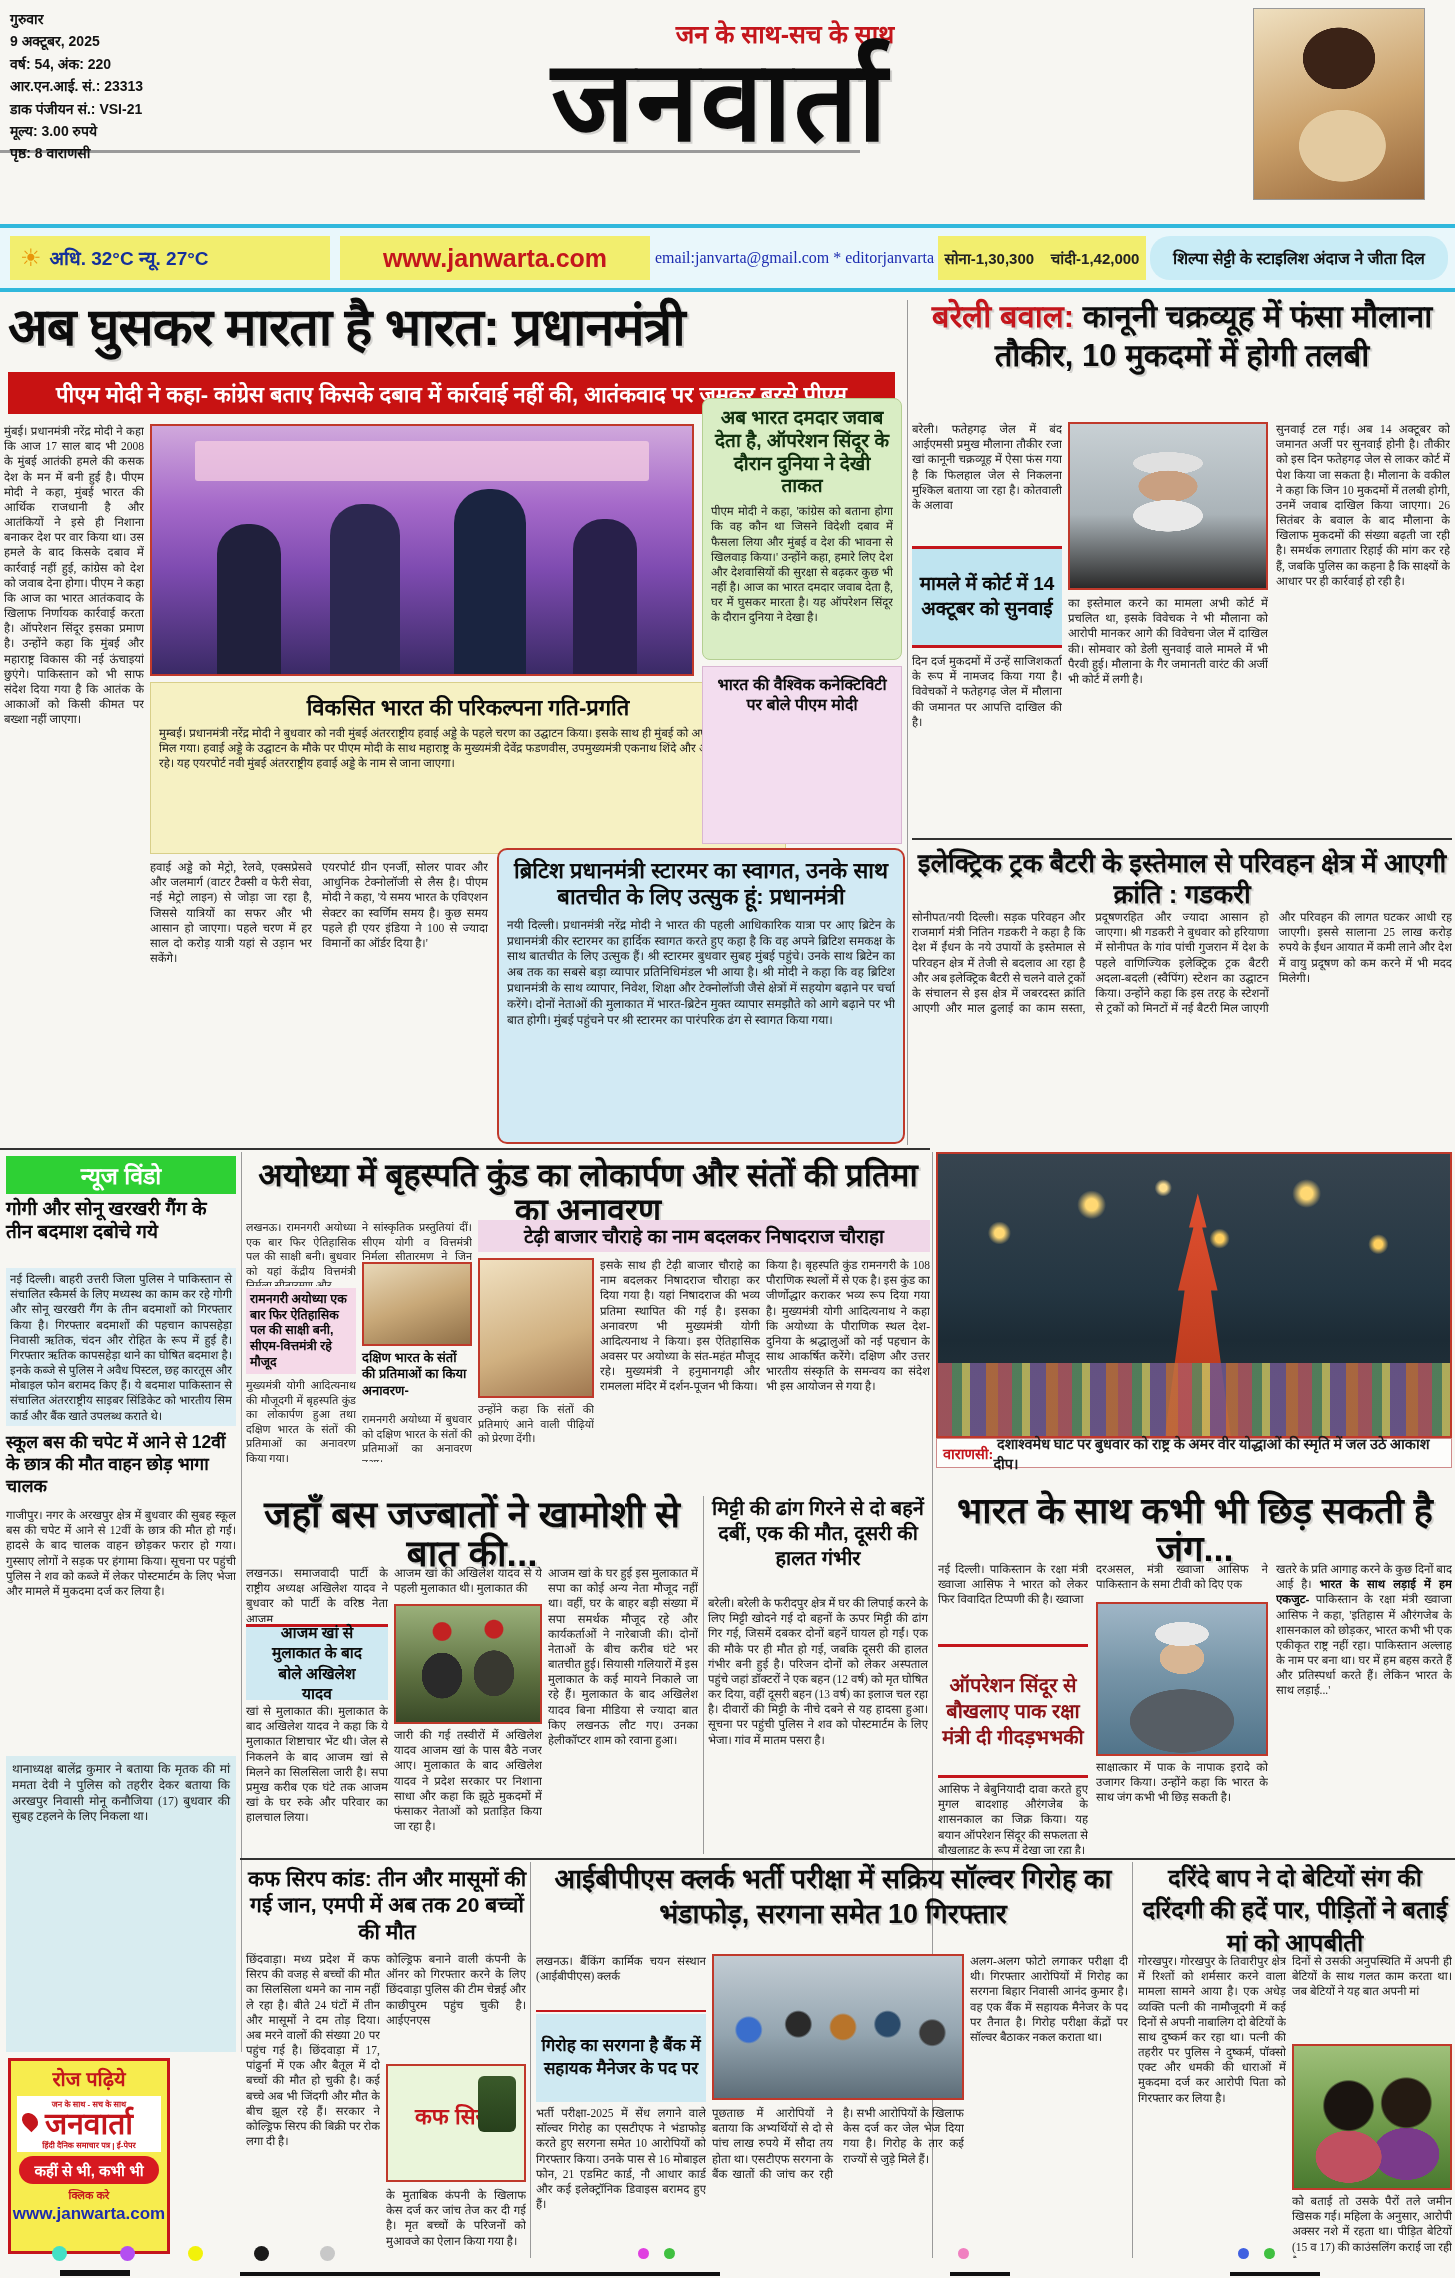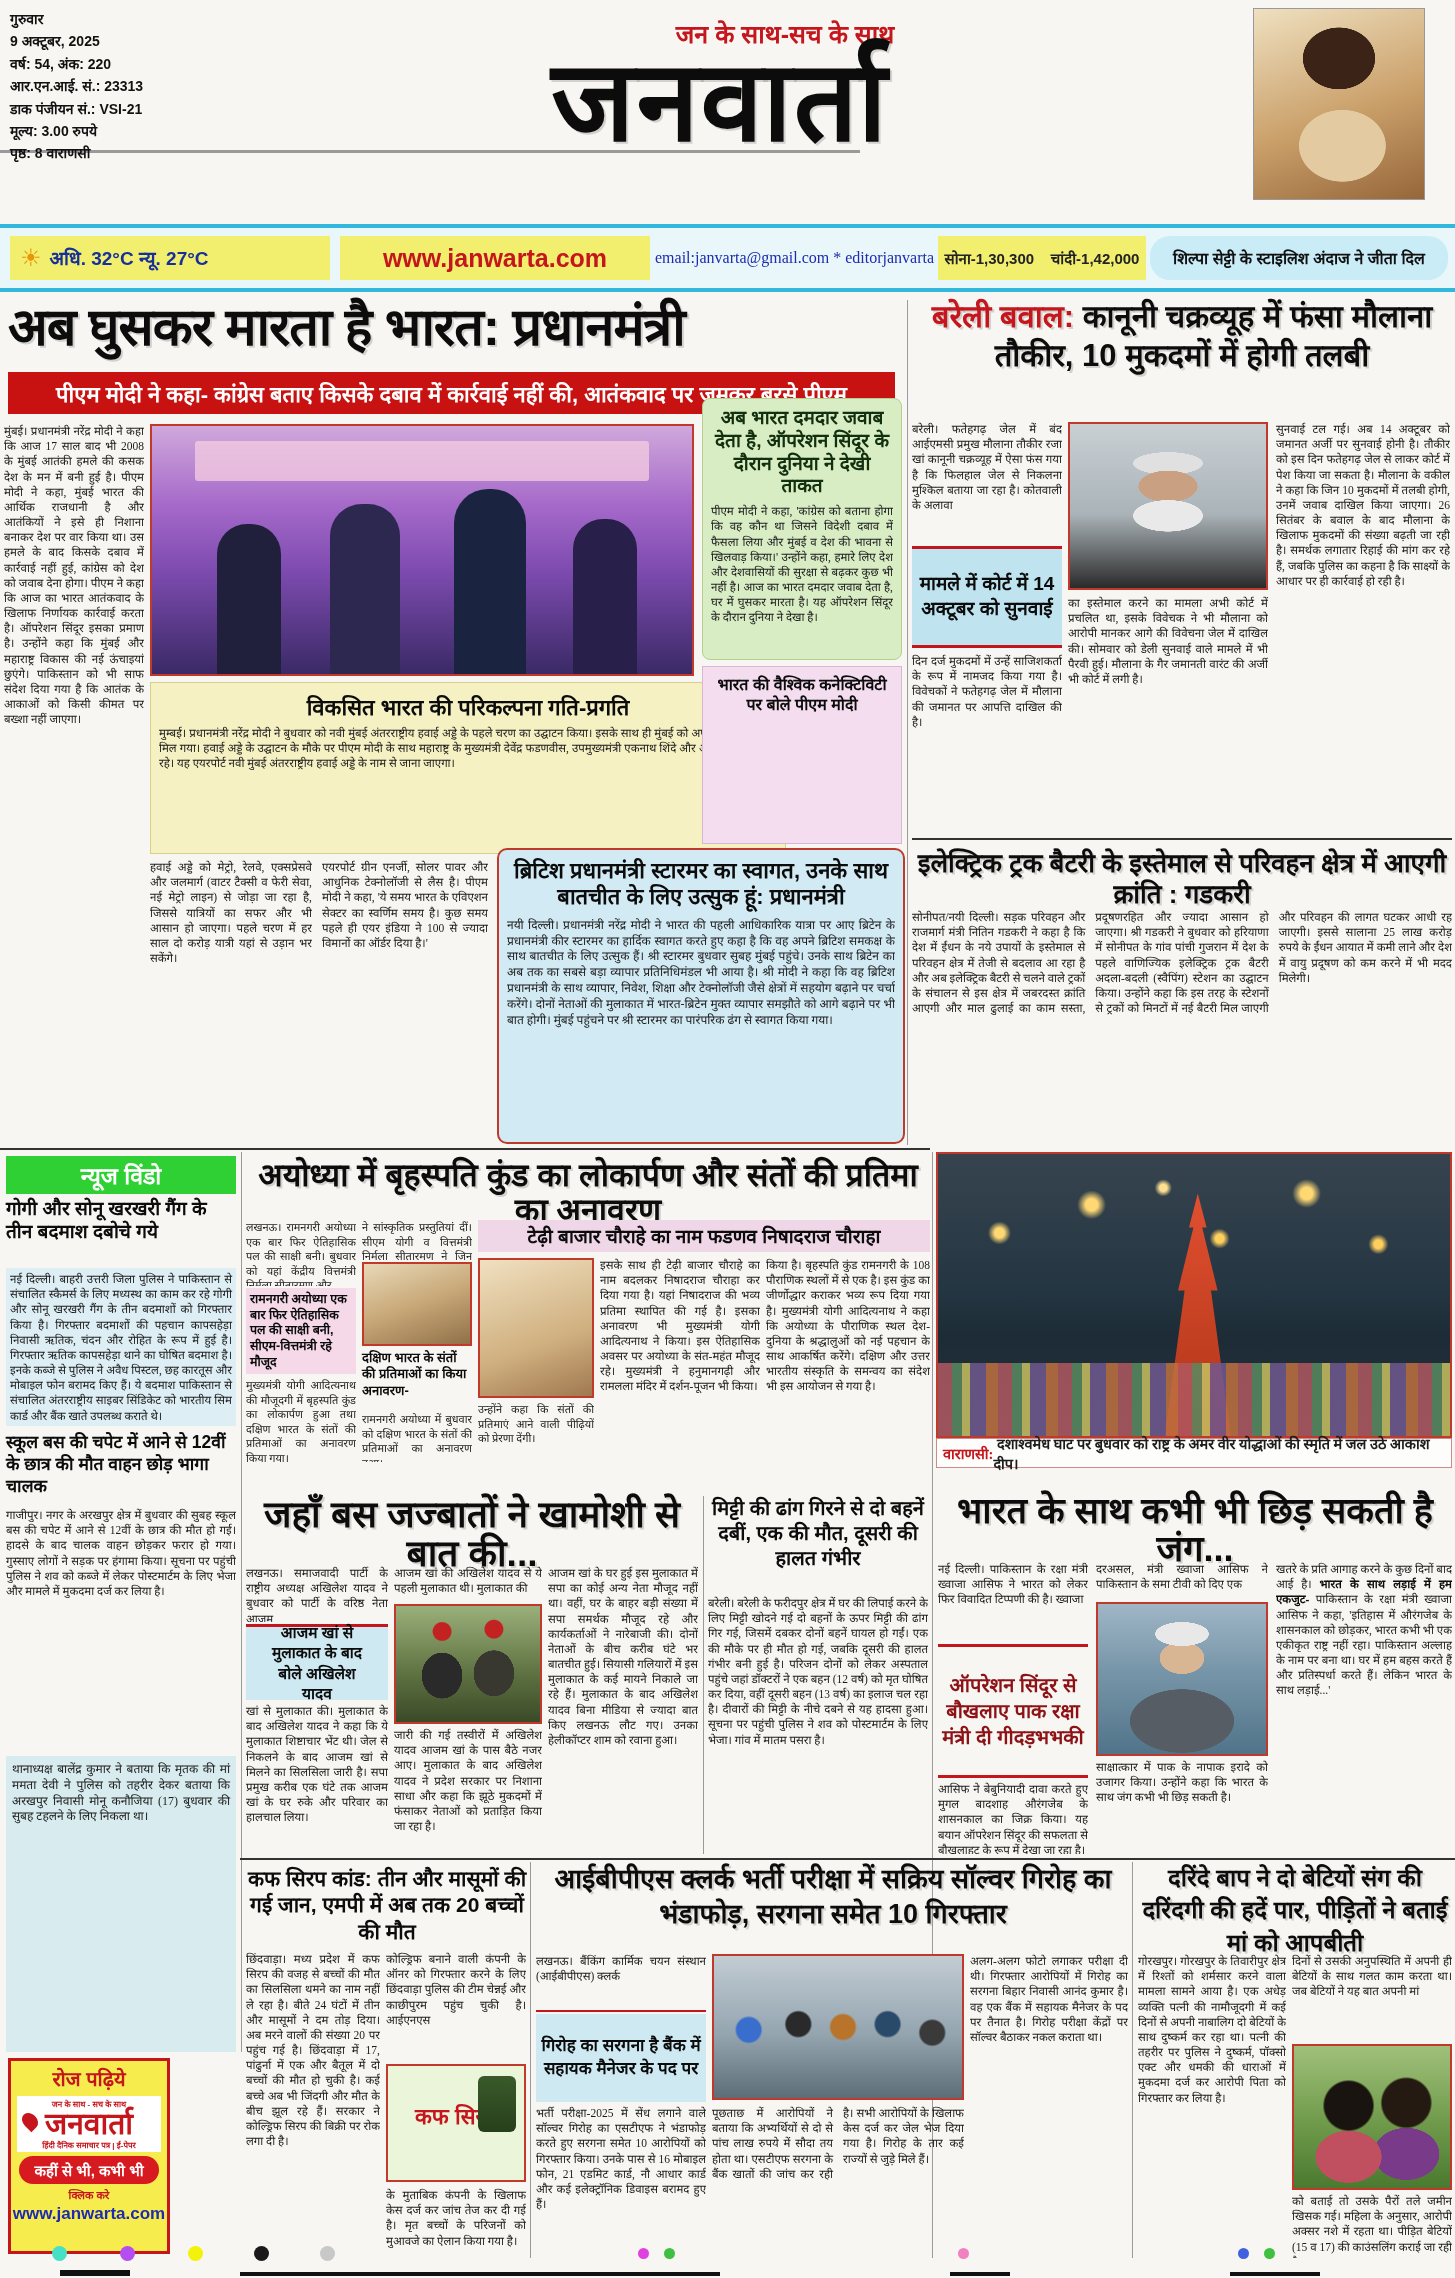--- a/index.html
+++ b/index.html
@@ -131,21 +131,21 @@
 
 <div class="abs bt" style="left:246px;top:1220px;width:110px;height:66px;overflow:hidden;font-size:11px;">लखनऊ। रामनगरी अयोध्या एक बार फिर ऐतिहासिक पल की साक्षी बनी। बुधवार को यहां केंद्रीय वित्तमंत्री निर्मला सीतारमण और</div>
 <div class="abs hd" style="left:246px;top:1288px;width:110px;height:86px;background:#f5d9e8;font-size:12.5px;line-height:1.25;box-sizing:border-box;padding:4px;">रामनगरी अयोध्या एक बार फिर ऐतिहासिक पल की साक्षी बनी, सीएम-वित्तमंत्री रहे मौजूद</div>
 <div class="abs bt" style="left:246px;top:1378px;width:110px;height:84px;overflow:hidden;font-size:11px;">मुख्यमंत्री योगी आदित्यनाथ की मौजूदगी में बृहस्पति कुंड का लोकार्पण हुआ तथा दक्षिण भारत के संतों की प्रतिमाओं का अनावरण किया गया।</div>
 
 <div class="abs bt" style="left:362px;top:1220px;width:110px;height:40px;overflow:hidden;font-size:11px;">ने सांस्कृतिक प्रस्तुतियां दीं। सीएम योगी व वित्तमंत्री निर्मला सीतारमण ने जिन प्रतिमाओं का अनावरण किया</div>
 <div class="abs photo" style="left:362px;top:1262px;width:110px;height:84px;background:linear-gradient(160deg,#e8d8b8,#c8a878 50%,#907048);"></div>
 <div class="abs hd" style="left:362px;top:1350px;width:110px;font-size:13px;line-height:1.25;">दक्षिण भारत के संतों की प्रतिमाओं का किया अनावरण-</div>
 <div class="abs bt" style="left:362px;top:1412px;width:110px;height:50px;overflow:hidden;font-size:11px;">रामनगरी अयोध्या में बुधवार को दक्षिण भारत के संतों की प्रतिमाओं का अनावरण हुआ।</div>
 
-<div class="abs hd center" style="left:478px;top:1220px;width:452px;height:32px;background:#f0d7e8;font-size:19px;display:flex;align-items:center;justify-content:center;">टेढ़ी बाजार चौराहे का नाम फडणव निषादराज चौराहा</div>
+<div class="abs hd center" style="left:478px;top:1220px;width:452px;height:32px;background:#f0d7e8;font-size:19px;display:flex;align-items:center;justify-content:center;">टेढ़ी बाजार चौराहे का नाम बदलकर निषादराज चौराहा</div>
 <div class="abs photo" style="left:478px;top:1258px;width:116px;height:140px;background:linear-gradient(160deg,#f0e0c0,#d0b080 60%,#a07850);"></div>
 <div class="abs bt" style="left:478px;top:1402px;width:116px;height:60px;overflow:hidden;font-size:11px;">उन्होंने कहा कि संतों की प्रतिमाएं आने वाली पीढ़ियों को प्रेरणा देंगी।</div>
 <div class="abs bt" style="left:600px;top:1258px;width:160px;height:204px;overflow:hidden;">इसके साथ ही टेढ़ी बाजार चौराहे का नाम बदलकर निषादराज चौराहा कर दिया गया है। यहां निषादराज की भव्य प्रतिमा स्थापित की गई है। इसका अनावरण भी मुख्यमंत्री योगी आदित्यनाथ ने किया। इस ऐतिहासिक अवसर पर अयोध्या के संत-महंत मौजूद रहे। मुख्यमंत्री ने हनुमानगढ़ी और रामलला मंदिर में दर्शन-पूजन भी किया।</div>
 <div class="abs bt" style="left:766px;top:1258px;width:164px;height:204px;overflow:hidden;">किया है। बृहस्पति कुंड रामनगरी के 108 पौराणिक स्थलों में से एक है। इस कुंड का जीर्णोद्धार कराकर भव्य रूप दिया गया है। मुख्यमंत्री योगी आदित्यनाथ ने कहा कि अयोध्या के पौराणिक स्थल देश-दुनिया के श्रद्धालुओं को नई पहचान के साथ आकर्षित करेंगे। दक्षिण और उत्तर भारतीय संस्कृति के समन्वय का संदेश भी इस आयोजन से गया है।</div>
 
 <div class="abs rule" style="left:932px;top:1152px;width:1px;height:1106px;"></div>
 
 <div class="abs photo" style="left:936px;top:1152px;width:516px;height:286px;overflow:hidden;
             background:
               radial-gradient(circle 16px at 12% 28%, #ffd873 30%, rgba(255,216,115,0) 72%),

